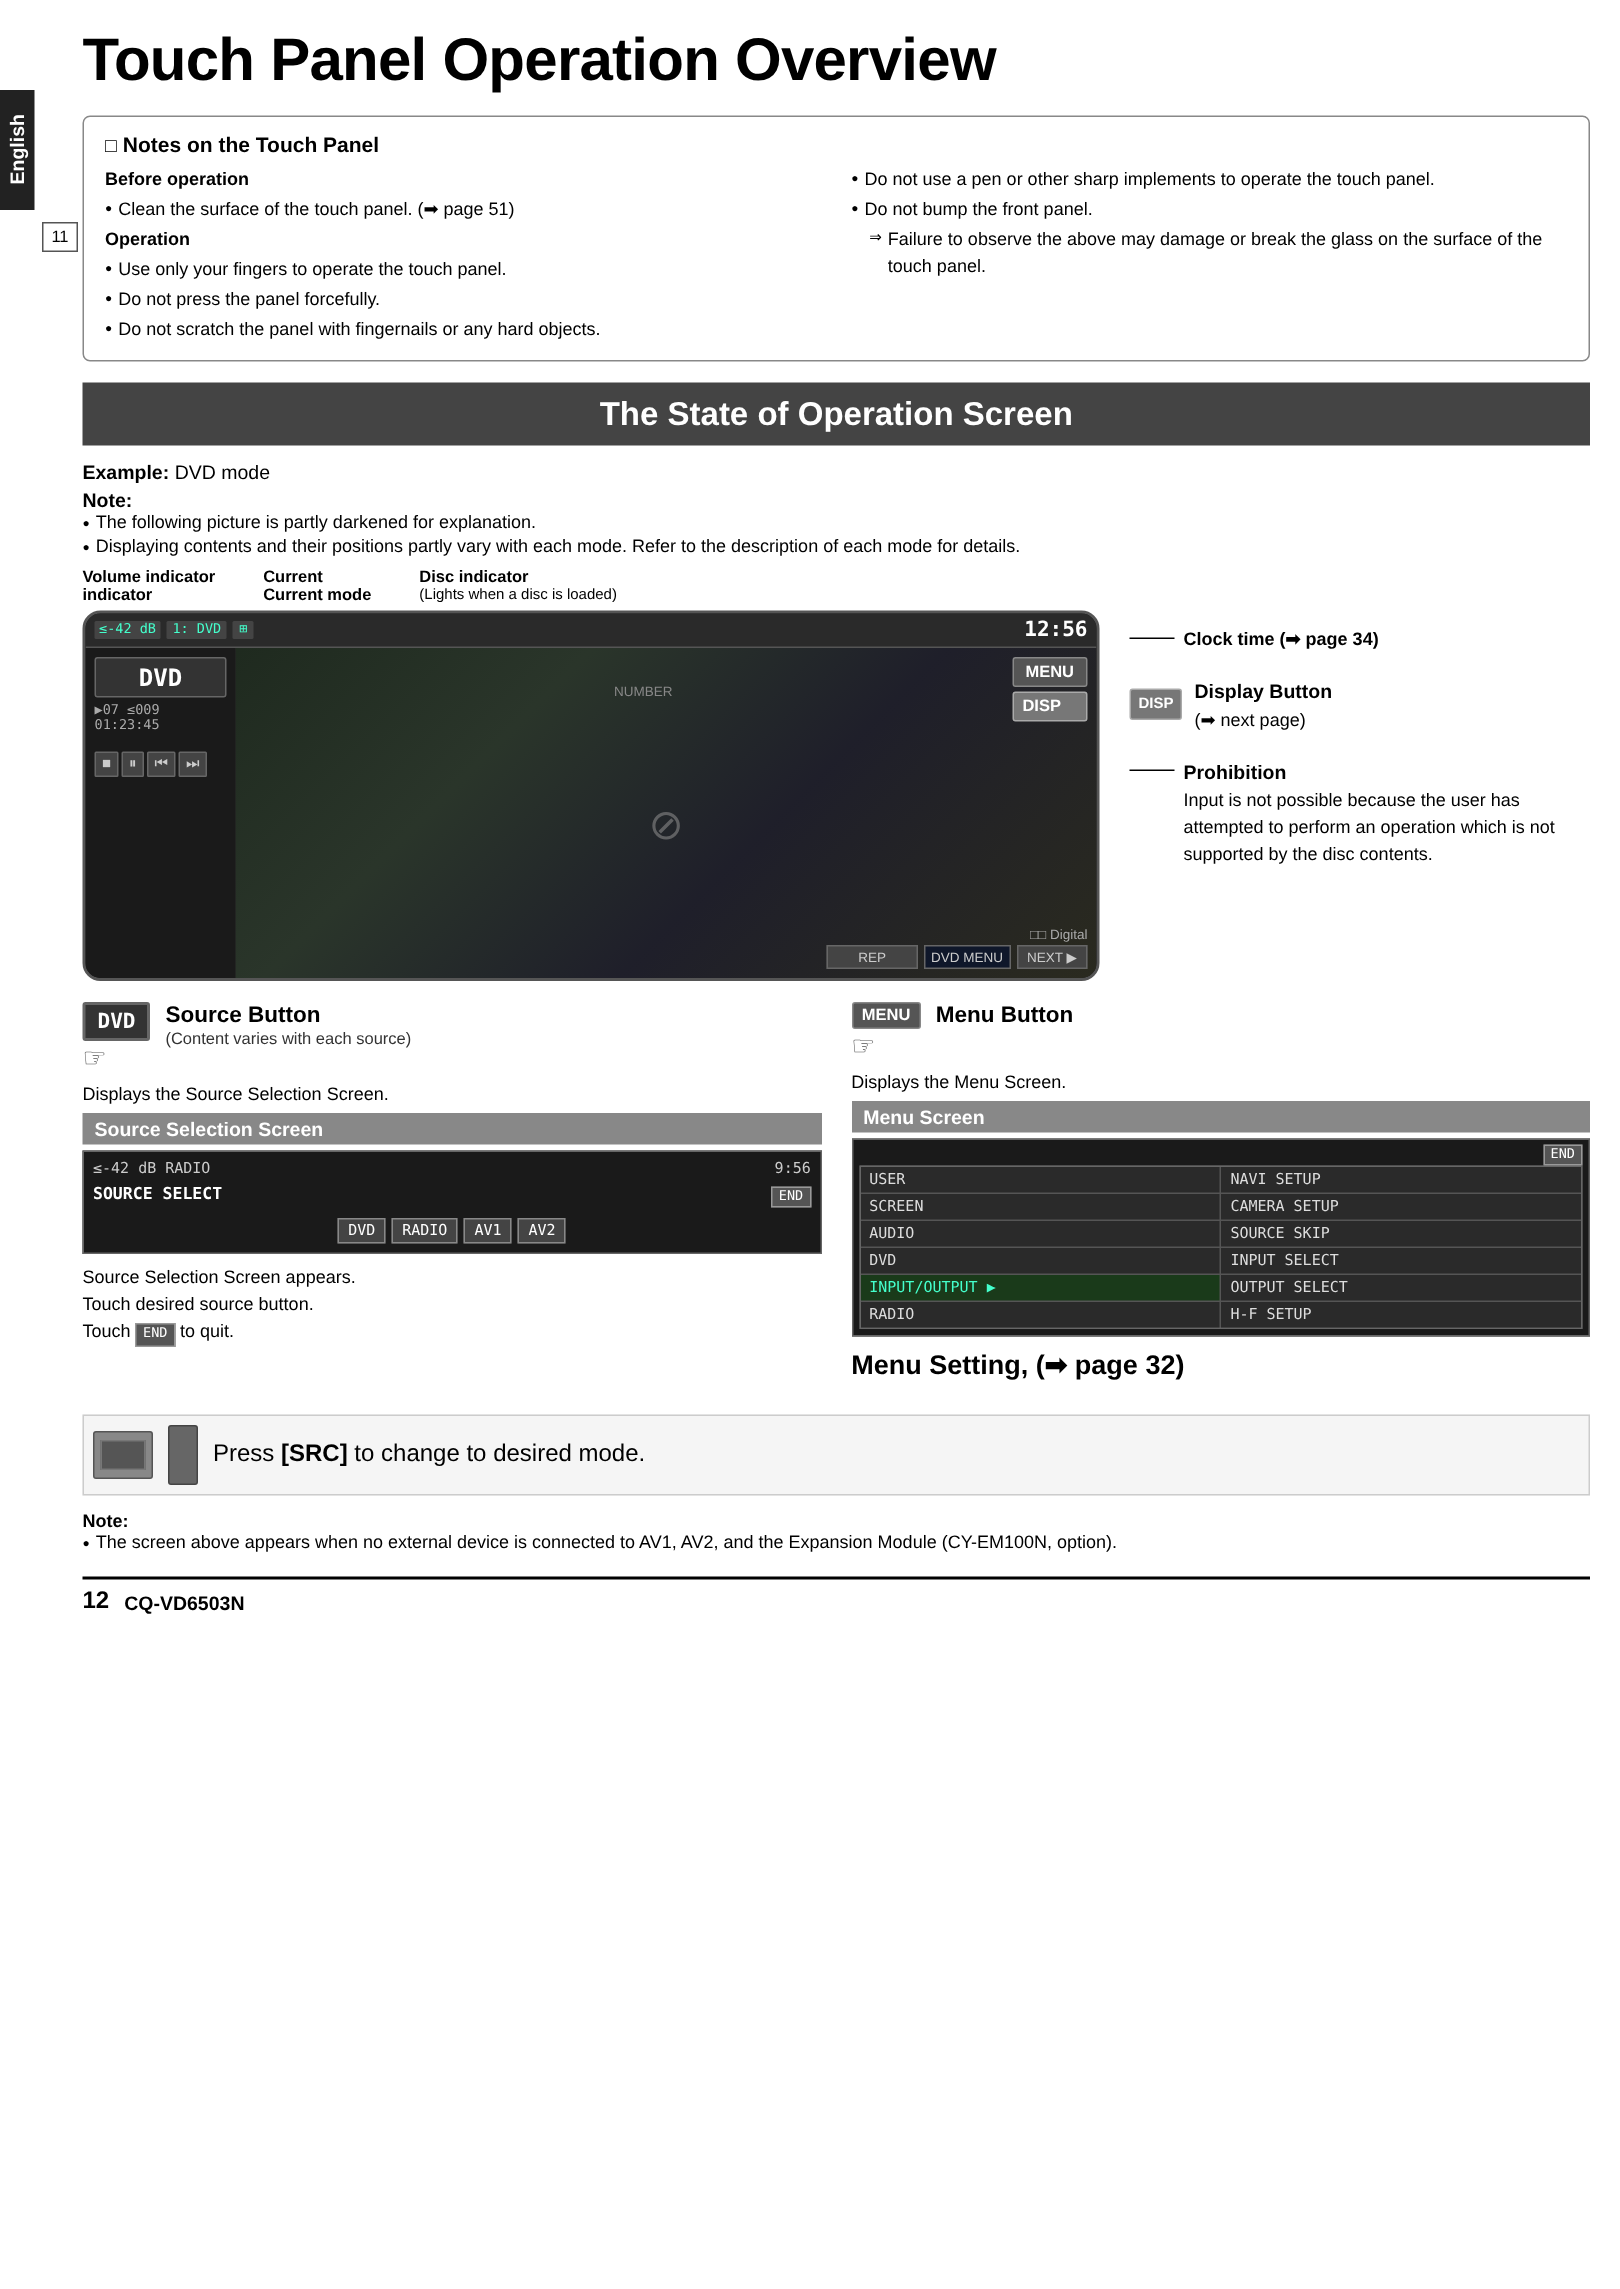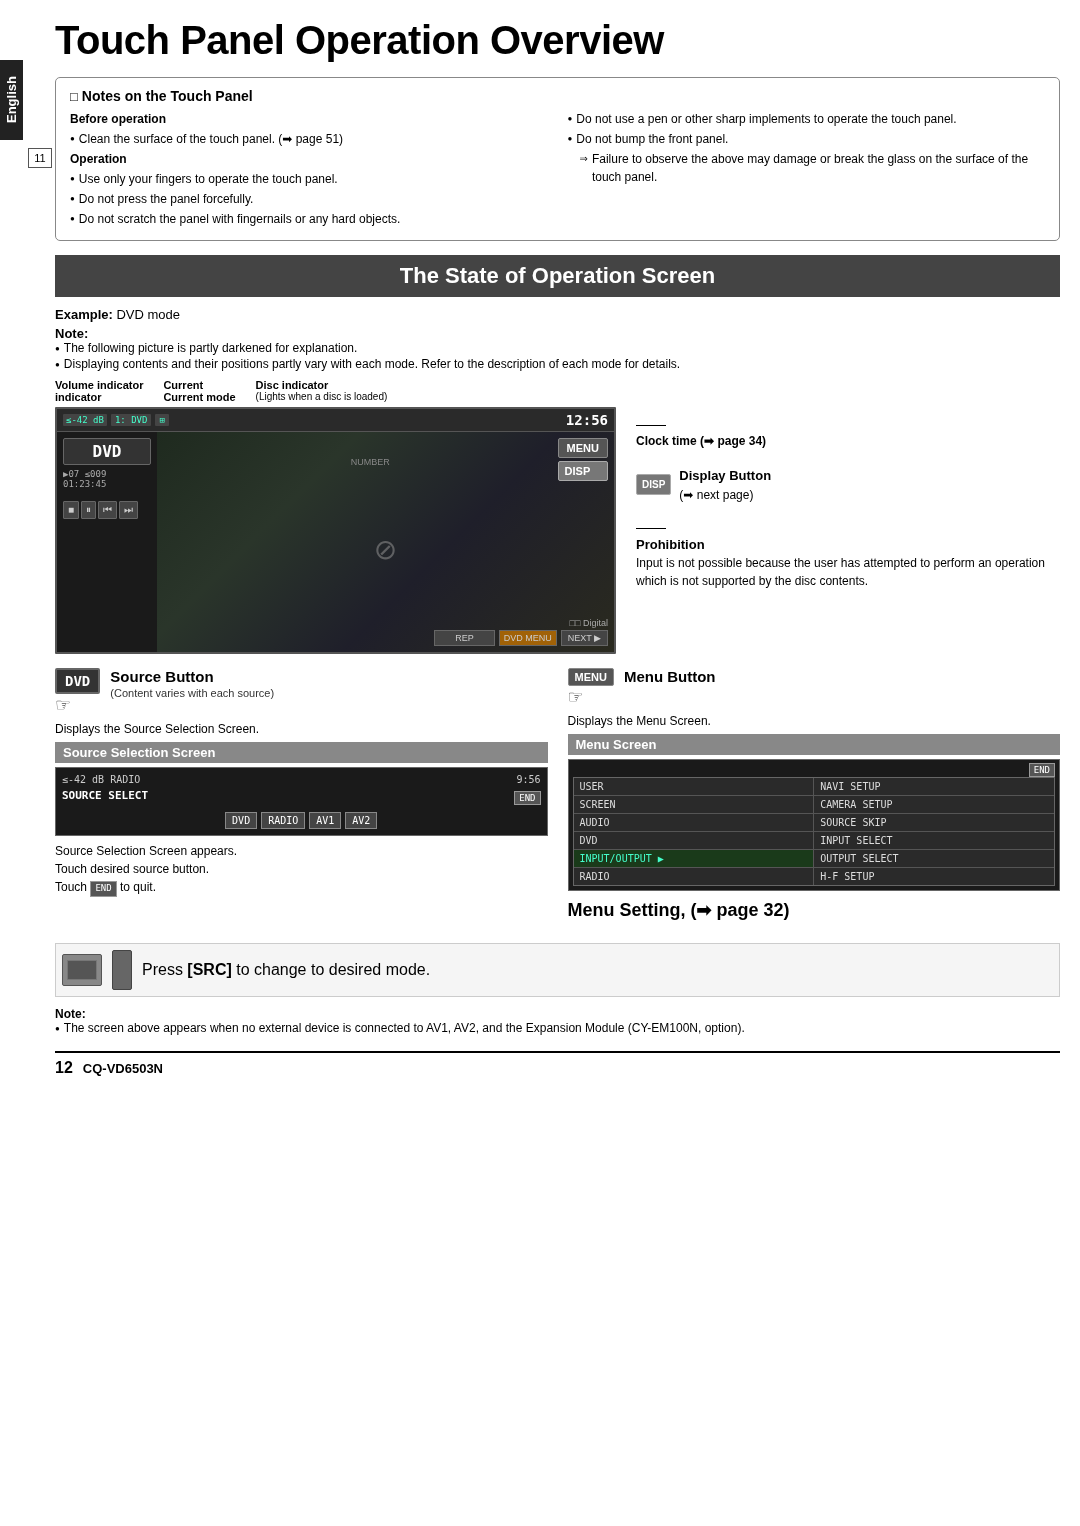--- a/index.html
+++ b/index.html
@@ -154,21 +154,21 @@
     }
 
     .note-section .note-title {
       font-weight: bold;
       font-size: 13px;
     }
 
     
     .screen-labels {
       display: flex;
-      gap: 0;
+      gap: 12px;
       margin-bottom: 4px;
       font-size: 11px;
     }
 
     .screen-label-item {
       margin-right: 20px;
     }
 
     .screen-label-item .label-top {
       font-weight: bold;
@@ -187,24 +187,24 @@
 
     
     .device-screen-container {
       display: flex;
       gap: 20px;
       margin-bottom: 14px;
       align-items: flex-start;
     }
 
     .device-screen {
-      width: 561px;
+      width: 678px;
       background: #1a1a1a;
       border: 2px solid #555;
-      border-radius: 1px;
+      border-radius: 12px;
       overflow: hidden;
       flex-shrink: 0;
       position: relative;
     }
 
     .device-top-bar {
       background: #2a2a2a;
       padding: 3px 6px;
       display: flex;
       justify-content: space-between;
@@ -363,21 +363,21 @@
 
     .rep-btn {
       background: #444;
       border: 1px solid #666;
       color: #ccc;
       font-size: 9px;
       padding: 2px 20px;
     }
 
     .dvd-menu-btn {
-      background: #a16207;
+      background: #0f172a;
       border: 1px solid #666;
       color: #ccc;
       font-size: 9px;
       padding: 2px 4px;
       text-align: center;
     }
 
     .next-btn {
       background: #444;
       border: 1px solid #666;
@@ -635,21 +635,20 @@
     .finger-icon {
       font-size: 18px;
       color: #555;
     }
 
     .annotation-line {
       display: flex;
       align-items: flex-start;
       gap: 6px;
       margin-bottom: 4px;
-      flex-direction: column;
     }
 
     .line-connector {
       border-top: 1px solid #000;
       width: 30px;
       margin-top: 8px;
       flex-shrink: 0;
     }
 
     .clock-label {

